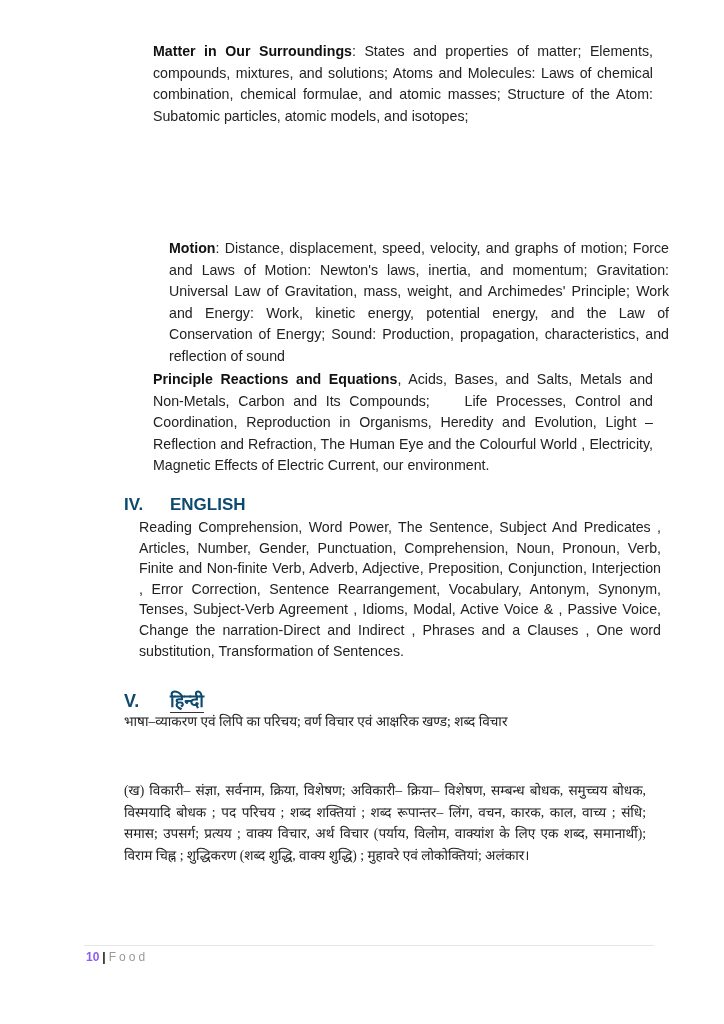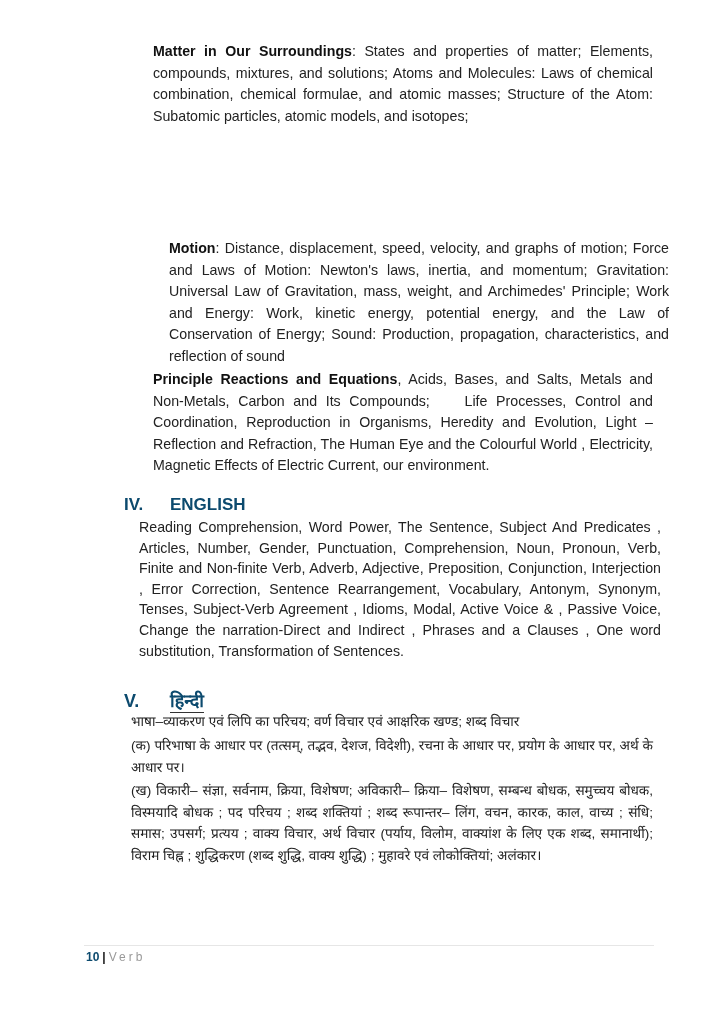--- a/index.html
+++ b/index.html
@@ -27,35 +27,35 @@
     #sec5 { top: 688px; font-size: 18px; }
     #sec5 .title { border-bottom: 1.5px solid #333; padding-bottom: 1px; font-family: "DejaVu Sans", sans-serif; }
 
     .sec-body {
       position: absolute; left: 139px; width: 522px;
       font-size: 14.2px; line-height: 20.6px; text-align: justify; color: #222;
     }
     #eng-body { top: 517px; }
 
     .hin {
-      position: absolute; left: 131px; width: 522px;
-      font-family: Liberation Sans, sans-serif;
+      position: absolute; left: 124px; width: 522px;
+      font-family: Liberation Serif, serif;
       font-size: 13.6px; line-height: 21.5px; text-align: justify; color: #222;
     }
     #hin1 { top: 711px; }
     #hin2 { top: 735px; }
     #hin3 { top: 780px; }
 
     .footer-rule {
       position: absolute; left: 84px; top: 945px; width: 570px; height: 1px; background: #e6e6e6;
     }
     .footer {
       position: absolute; left: 86px; top: 950px; font-size: 12px;
     }
-    .footer .pnum { font-weight: bold; color: #0c4a6e; }
+    .footer .pnum { font-weight: bold; color: #8b5cf6; }
     .footer .sep { font-weight: bold; color: #111; margin: 0 3px; }
     .footer .plabel { color: #999; letter-spacing: 3px; }
   </style>
 </head>
 <body>
 
 <div class="page">
 
   <p class="para" id="p1" style="margin:0">
     <b>Matter in Our Surroundings</b><span>: States and properties of matter; Elements, compounds, mixtures, and solutions; Atoms and Molecules: Laws of chemical combination, chemical formulae, and atomic masses; Structure of the Atom: Subatomic particles, atomic models, and isotopes;</span>
@@ -72,21 +72,20 @@
 
   <div class="section-head" id="sec4">
     <span class="num">IV.</span><span class="title">ENGLISH</span>
   </div>
   <p class="sec-body" id="eng-body" style="margin:0">Reading Comprehension, Word Power, The Sentence, Subject And Predicates , Articles, Number, Gender, Punctuation, Comprehension, Noun, Pronoun, Verb, Finite and Non-finite Verb, Adverb, Adjective, Preposition, Conjunction, Interjection , Error Correction, Sentence Rearrangement, Vocabulary, Antonym, Synonym, Tenses, Subject-Verb Agreement , Idioms, Modal, Active Voice &amp; , Passive Voice, Change the narration-Direct and Indirect , Phrases and a Clauses , One word substitution, Transformation of Sentences.</p>
 
   <div class="section-head" id="sec5">
     <span class="num">V.</span><span class="title">हिन्दी</span>
   </div>
   <p class="hin" id="hin1" style="margin:0">भाषा–व्याकरण एवं लिपि का परिचय; वर्ण विचार एवं आक्षरिक खण्ड; शब्द विचार</p>
-  <p class="hin" id="hin2" style="margin:0">(क) परिभाषा के आधार पर (तत्सम्, तद्भव, देशज, विदेशी), रचना के आधार पर, प्रयोग के आधार पर, अर्थ के आधार पर।</p>
   <p class="hin" id="hin3" style="margin:0">(ख) विकारी– संज्ञा, सर्वनाम, क्रिया, विशेषण; अविकारी– क्रिया– विशेषण, सम्बन्ध बोधक, समुच्चय बोधक, विस्मयादि बोधक ; पद परिचय ; शब्द शक्तियां ; शब्द रूपान्तर– लिंग, वचन, कारक, काल, वाच्य ; संधि; समास; उपसर्ग; प्रत्यय ; वाक्य विचार, अर्थ विचार (पर्याय, विलोम, वाक्यांश के लिए एक शब्द, समानार्थी); विराम चिह्न ; शुद्धिकरण (शब्द शुद्धि, वाक्य शुद्धि) ; मुहावरे एवं लोकोक्तियां; अलंकार।</p>
 
   <div class="footer-rule"></div>
   <div class="footer">
-    <span class="pnum">10</span><span class="sep">|</span><span class="plabel">Verb</span>
+    <span class="pnum">10</span><span class="sep">|</span><span class="plabel">Food</span>
   </div>
 
 </div>
 
 </body></html>

